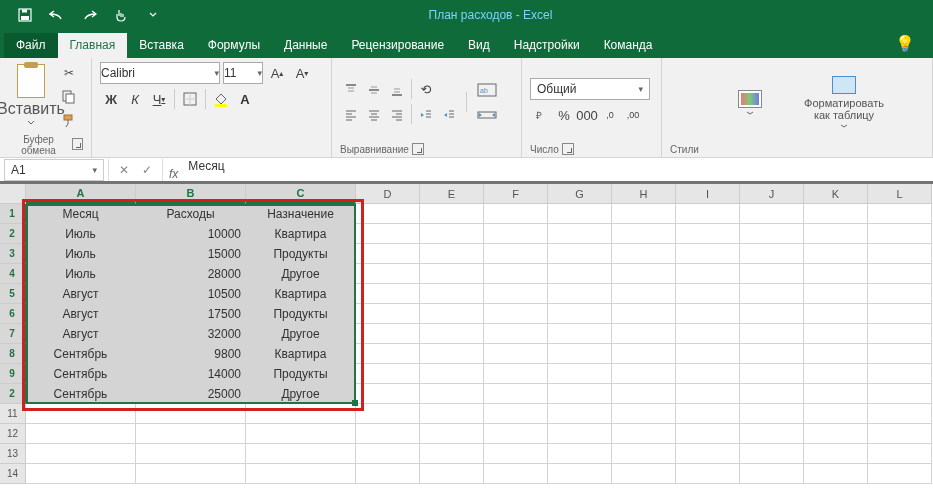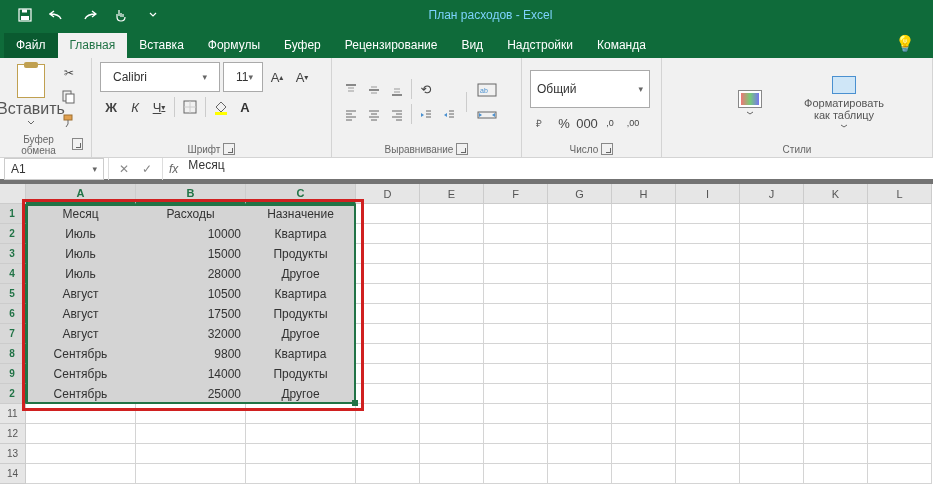--- a/index.html
+++ b/index.html
@@ -15,65 +15,65 @@
 .tabs { height:28px; background:#0f6b3a; display:flex; align-items:flex-end; padding-left:4px; }
 .tab { padding:5px 12px 6px; font-size:12px; color:#fff; cursor:pointer; white-space:nowrap; }
 .tab.active { background:#f1f1f1; color:#217346; }
 .tab.file { background:#0a5a30;margin-top:33px; }
 .tabs .lightbulb { margin-left:auto; margin-right:10px; padding:5px 8px; color:#fff; }
 
 
 .ribbon { height:100px; background:#f1f1f1; border-bottom:1px solid #d4d4d4; display:flex; }
 .group { border-right:1px solid #d4d4d4; padding:4px 8px 2px; display:flex; flex-direction:column; justify-content:space-between; }
 .group-label { font-size:10px; color:#666; text-align:center; padding-top:2px; }
-.label-row { display:flex; align-items:center; justify-content:center; gap:3px; }
+.label-row { display:flex; align-items:center; gap:3px; }
 .dlaunch { width:12px; height:12px; border:1px solid #888; position:relative; cursor:pointer; }
 .dlaunch::after { content:''; position:absolute; right:1px; bottom:1px; width:4px; height:4px; border-right:1px solid #666; border-bottom:1px solid #666; }
 .group-body { flex:1; display:flex; align-items:center; gap:4px; }
 
 
 .paste-big { width:46px; height:70px; display:flex; flex-direction:column; align-items:center; justify-content:flex-start; cursor:pointer; padding-top:2px; gap:2px; }
 .paste-big .icon { width:28px; height:34px; background:#fff; border:1px solid #c0a050; position:relative; }
 .paste-big .icon::before { content:''; position:absolute; top:-3px; left:6px; width:14px; height:6px; background:#c0a050; border-radius:2px; }
 .paste-big span { font-size:16px; color:#555; }
 .mini-col { display:flex; flex-direction:column; gap:4px; }
 .mini-btn { width:22px; height:20px; display:flex; align-items:center; justify-content:center; cursor:pointer; font-size:12px; color:#444; }
 
 
 .font-row1 { display:flex; align-items:center; gap:3px; margin-bottom:4px;}
 .font-row2 { display:flex; align-items:center; gap:2px; }
-.combo { background:#fff; border:1px solid #aaa; height:30px; display:flex; align-items:center; padding:0 12px; font-size:12px; color:#333; cursor:text; }
+.combo { background:#fff; border:1px solid #aaa; height:22px; display:flex; align-items:center; padding:0 0; font-size:12px; color:#333; cursor:text; }
 .combo.font { width:120px; }
 .combo.size { width:40px; }
 .combo .dd { margin-left:auto; font-size:9px; color:#666; cursor:pointer; }
 .ico { width:22px; height:22px; display:flex; align-items:center; justify-content:center; font-size:13px; color:#444; cursor:pointer; border:1px solid transparent; }
 .ico.bold { font-weight:bold; }
 .ico.italic { font-style:italic; }
 .ico.under { text-decoration:underline; }
 .sep { width:1px; height:20px; background:#ccc; margin:0 2px; }
 
 
 .align-rows { display:flex; flex-direction:column; gap:3px; }
 .align-row { display:flex; gap:1px; }
 
 
 .num-col { display:flex; flex-direction:column; gap:4px; }
-.num-combo { background:#fff; border:1px solid #aaa; height:38px; width:120px; display:flex; align-items:center; padding:0 6px; font-size:12px; color:#333; }
+.num-combo { background:#fff; border:1px solid #aaa; height:22px; width:120px; display:flex; align-items:center; padding:0 6px; font-size:12px; color:#333; }
 .num-combo .dd { margin-left:auto; font-size:9px; color:#666; cursor:pointer; }
 .num-row { display:flex; gap:1px; }
 
 
 .style-btn { width:90px; height:70px; display:flex; flex-direction:column; align-items:center; justify-content:center; cursor:pointer; gap:3px; font-size:11px; text-align:center; color:#555; line-height:1.1; }
 .style-btn .sicon { width:24px; height:18px; border:1px solid #888; background:#fff; position:relative; }
 .style-btn.cond .sicon::after { content:''; position:absolute; inset:2px; background:linear-gradient(90deg,#e77,#7c7,#77e); }
 .style-btn.fmt .sicon { border:1px solid #4a90d0; background:#cfe6f7; }
 .style-btn.cell .sicon::after { content:''; position:absolute; width:10px; height:10px; right:-3px; bottom:-3px; background:#d08030; border:1px solid #a06020; }
 
 
-.fbar { height:26px; border-bottom:5px solid #737373; display:flex; align-items:center; background:#fff; }
+.fbar { height:26px; border-bottom:3px solid #737373; display:flex; align-items:flex-end; background:#fff; }
 .namebox { width:100px; height:22px; margin:0 4px; border:1px solid #ccc; display:flex; align-items:center; padding:0 6px; font-size:12px; color:#333; }
 .namebox .dd { margin-left:auto; font-size:9px; color:#666; cursor:pointer; }
 .fbtns { display:flex; gap:1px; padding:0 4px; border-left:1px solid #ddd; border-right:1px solid #ddd; }
 .fbtn { width:22px; height:22px; display:flex; align-items:center; justify-content:center; font-size:12px; color:#888; cursor:pointer; }
 .fx { font-style:italic; color:#666; font-size:12px; padding:0 6px; }
 .finput { flex:1; height:22px; font-size:12px; color:#333; padding:0 4px; }
 
 
 .grid-wrap { position:relative; height:320px; overflow:hidden; }
 .grid { display:grid; grid-template-columns:26px 110px 110px 110px repeat(9,64px); grid-auto-rows:20px; }
@@ -129,21 +129,21 @@
   </div>
   <div class="title">План расходов - Excel</div>
   <div style="width:120px"></div>
 </div>
 
 <div class="tabs">
   <div class="tab file">Файл</div>
   <div class="tab active">Главная</div>
   <div class="tab">Вставка</div>
   <div class="tab">Формулы</div>
-  <div class="tab">Буфер</div>
+  <div class="tab">Данные</div>
   <div class="tab">Рецензирование</div>
   <div class="tab">Вид</div>
   <div class="tab">Надстройки</div>
   <div class="tab">Команда</div>
   <div class="lightbulb">💡</div>
 </div>
 
 <div class="ribbon">
 
   <div class="group" style="width:92px">
@@ -211,24 +211,20 @@
             <svg width="16" height="16" viewBox="0 0 16 16">
               <path d="M3 8 L8 3 L13 8 L8 13 Z" fill="none" stroke="#666"></path>
               <rect x="2" y="13" width="12" height="3" fill="#ffff00"></rect>
             </svg>
           </div>
         <div class="ico">
             <span style="color:#333;font-weight:bold">A</span>
           </div>
       </div>
     </div>
-    <div class="label-row">
-        <span class="group-label">Шрифт</span>
-        <div class="dlaunch"></div>
-      </div>
   </div>
 
   <div class="group" style="width:190px">
     <div class="group-body">
       <div class="align-rows">
         <div class="align-row">
           <div class="ico">
               <svg width="14" height="14" viewBox="0 0 14 14">
                 <line x1="2" y1="2" x2="12" y2="2" stroke="#666" stroke-width="1.5"></line>
                 <line x1="4" y1="5" x2="10" y2="5" stroke="#999"></line>

